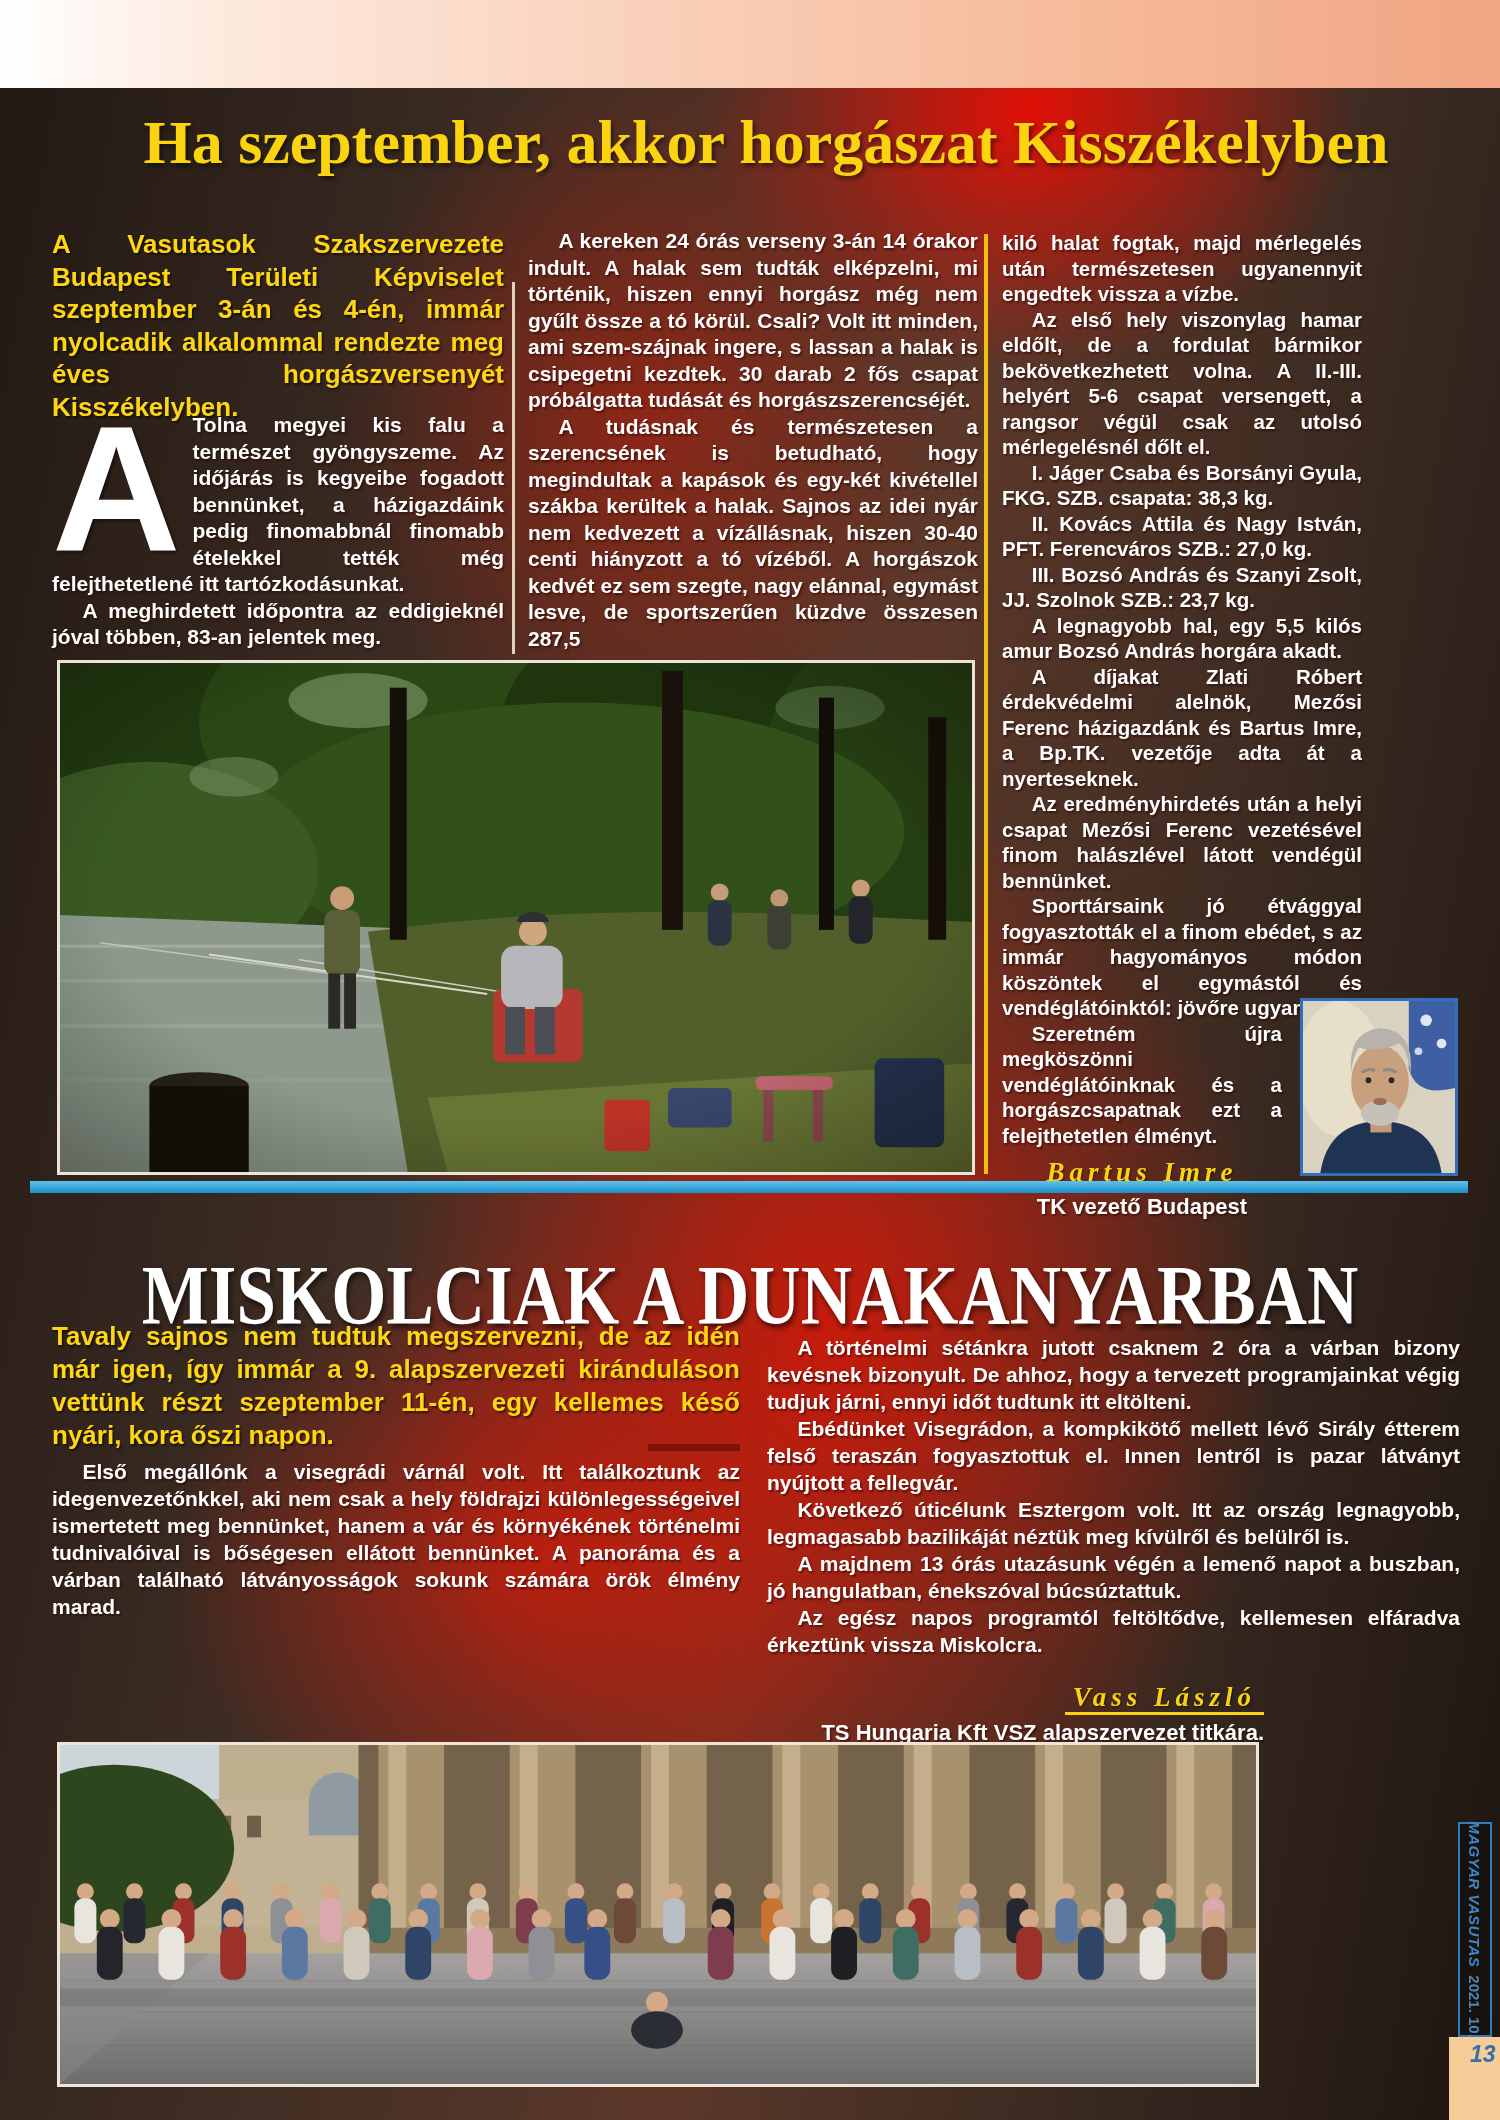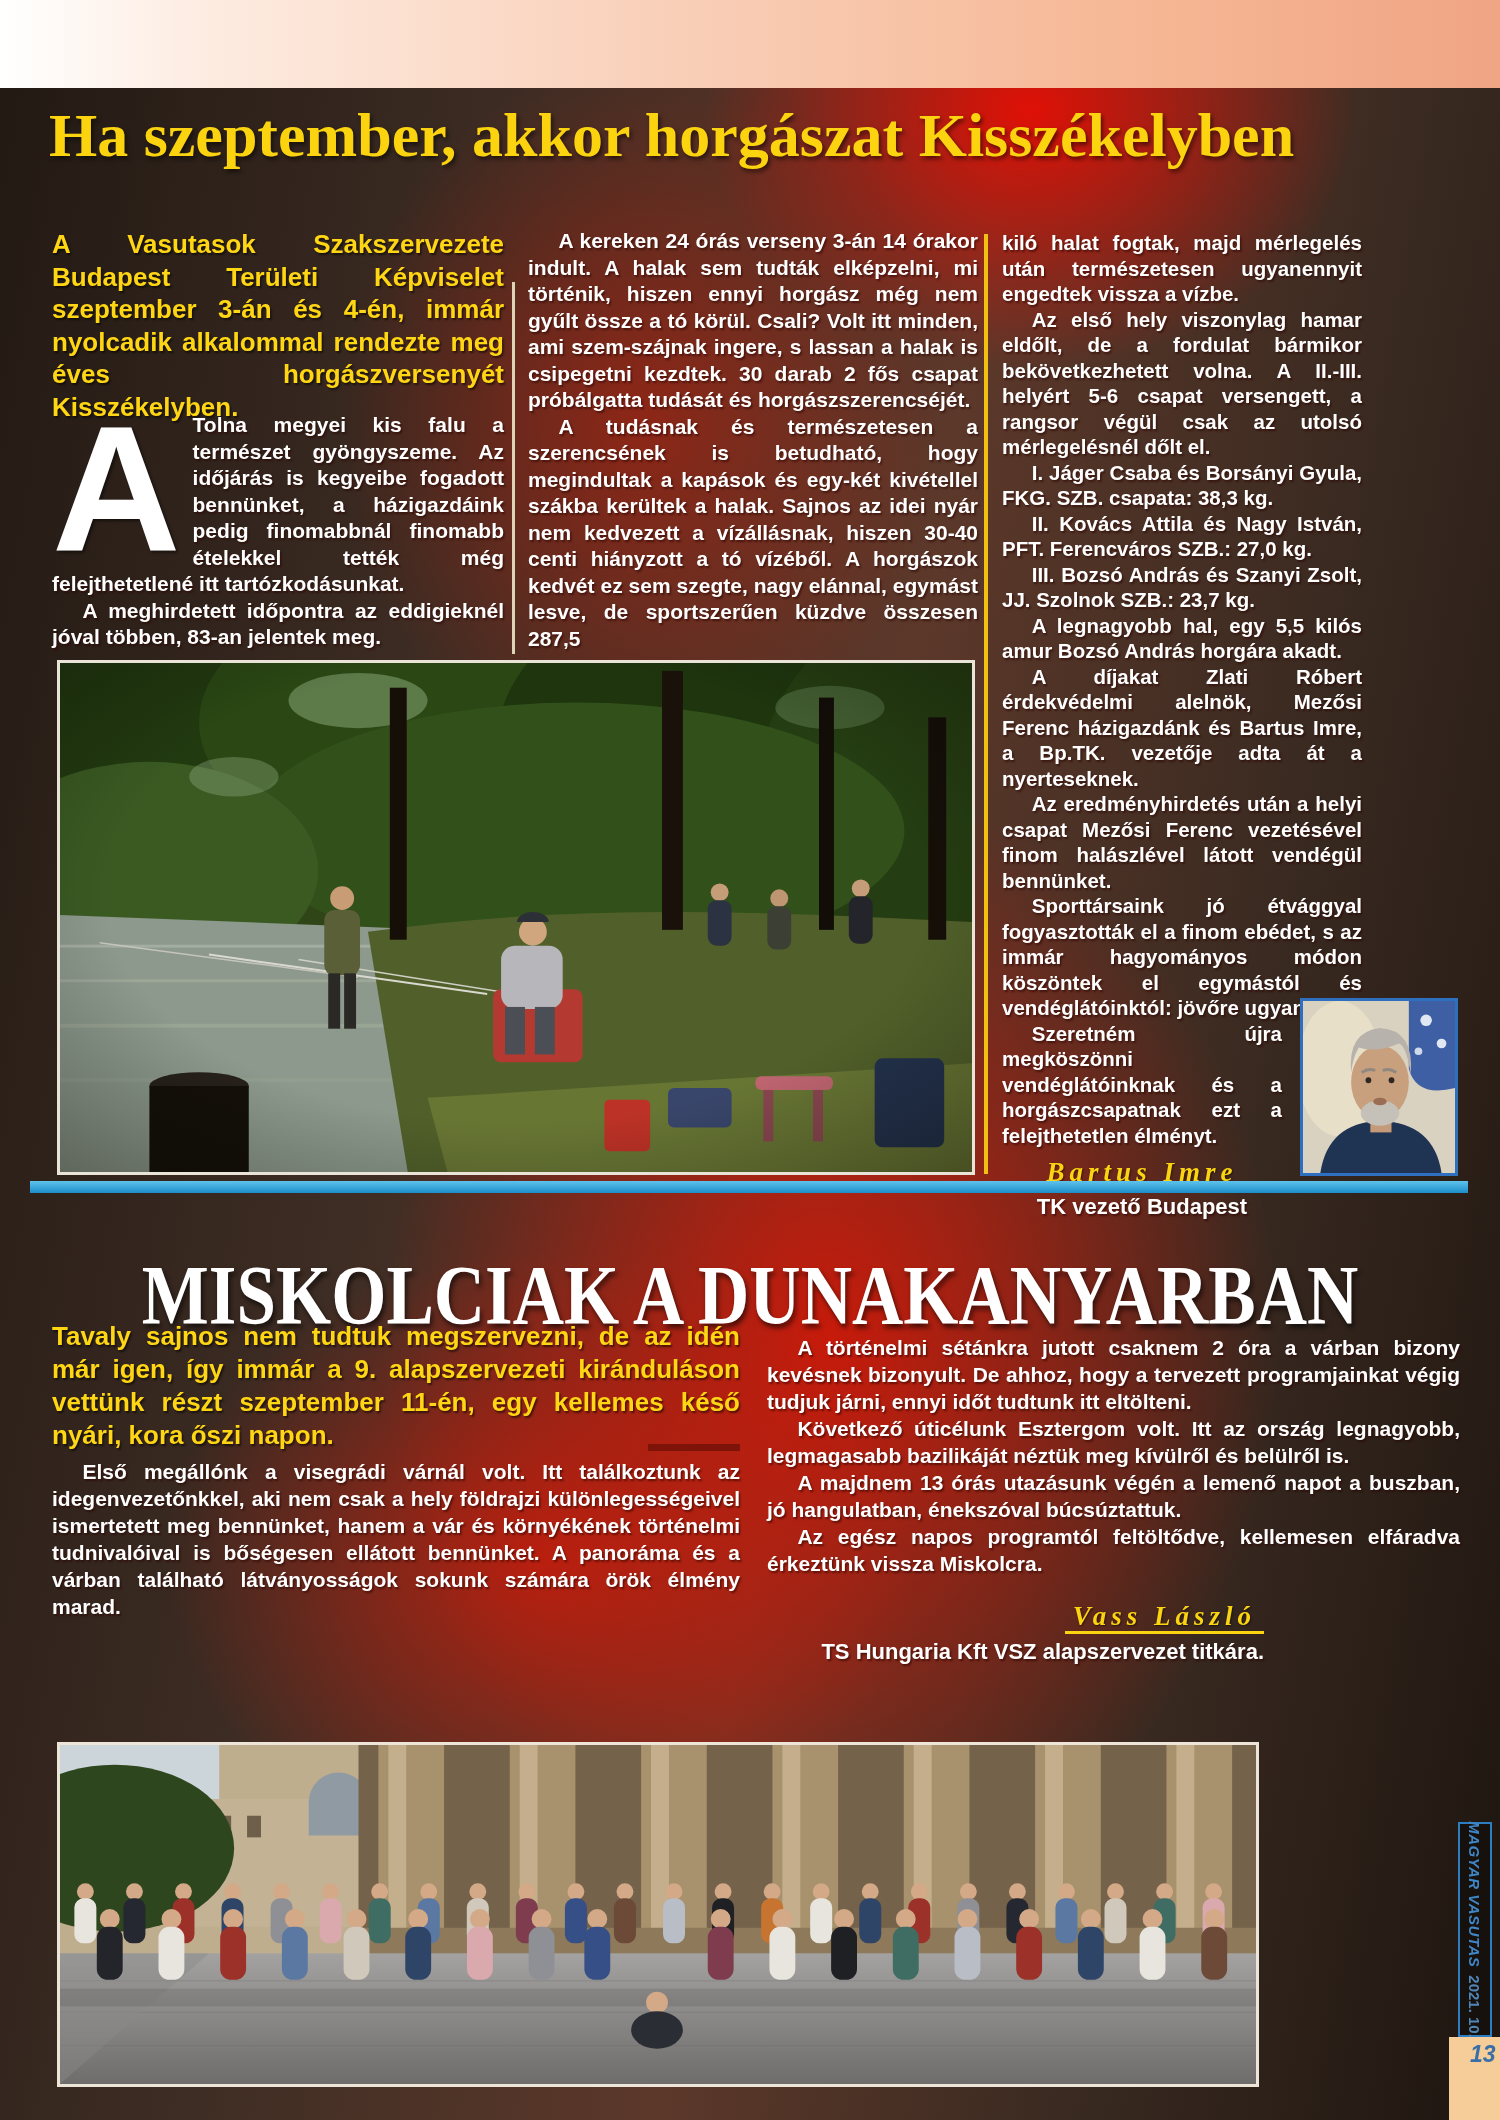--- a/index.html
+++ b/index.html
@@ -6,21 +6,21 @@
   .page{position:relative;width:1500px;height:2120px;overflow:hidden;
     font-family:"Liberation Sans",sans-serif;
     background:
       radial-gradient(480px 380px at 1030px 110px, rgba(230,14,4,.95), rgba(230,14,4,0) 68%),
       radial-gradient(640px 800px at 830px 1340px, rgba(214,22,6,.88), rgba(214,22,6,0) 70%),
       radial-gradient(520px 430px at 540px 1560px, rgba(216,26,8,.72), rgba(216,26,8,0) 72%),
       radial-gradient(430px 520px at 640px 420px, rgba(200,30,10,.55), rgba(200,30,10,0) 70%),
       linear-gradient(100deg,#221913 0%,#3e2d24 30%,#5c382a 55%,#382920 78%,#1e1510 100%);}
   .top-band{position:absolute;left:0;top:0;width:1500px;height:88px;
     background:linear-gradient(90deg,#ffffff 0%,#fdebe0 14%,#f9cfb8 45%,#f6b896 75%,#f0a584 100%);}
-  .hl1{position:absolute;left:40px;top:94px;width:1420px;margin:9px;
+  .hl1{position:absolute;left:40px;top:94px;width:1420px;margin:16px;text-align:center;
     font-family:"Liberation Serif",serif;font-weight:bold;font-size:62px;line-height:1.05;
     color:#fbd30f;text-shadow:2px 3px 4px rgba(0,0,0,.55);}
   .hl2{position:absolute;left:40px;top:1256px;width:1420px;margin:0;text-align:center;
     font-family:"Liberation Serif",serif;font-weight:bold;font-size:71px;color:#fff;
     text-shadow:2px 3px 5px rgba(0,0,0,.6);}
   .hl2 .stretch{display:inline-block;transform:scale(1.0,1.18);transform-origin:center;}
   .lead{font-weight:bold;color:#ffd614;text-align:justify;
     text-shadow:1.5px 1.5px 2px rgba(0,0,0,.55);}
   .a1-intro{position:absolute;left:52px;top:228px;width:452px;font-size:26px;line-height:32.5px;}
   .a2-intro{position:absolute;left:52px;top:1320px;width:688px;font-size:26px;line-height:33px;}
@@ -196,20 +196,21 @@
 
   <div class="a2-intro lead">Tavaly sajnos nem tudtuk megszervezni, de az idén már igen, így immár a 9. alapszervezeti kiránduláson vettünk részt szeptember 11-én, egy kellemes késő nyári, kora őszi napon.</div>
   <div class="a2-dash"></div>
 
   <div class="bodycol a2-left">
     <p class="ind">Első megállónk a visegrádi várnál volt. Itt találkoztunk az idegenvezetőnkkel, aki nem csak a hely földrajzi különlegességeivel ismertetett meg bennünket, hanem a vár és környékének történelmi tudnivalóival is bőségesen ellátott bennünket. A panoráma és a várban található látványosságok sokunk számára örök élmény marad.</p>
   </div>
 
   <div class="bodycol a2-right">
     <p class="ind">A történelmi sétánkra jutott csaknem 2 óra a várban bizony kevésnek bizonyult. De ahhoz, hogy a tervezett programjainkat végig tudjuk járni, ennyi időt tudtunk itt eltölteni.</p>
+    <p class="ind">Ebédünket Visegrádon, a kompkikötő mellett lévő Sirály étterem felső teraszán fogyasztottuk el. Innen lentről is pazar látványt nyújtott a fellegvár.</p>
     <p class="ind">Következő úticélunk Esztergom volt. Itt az ország legnagyobb, legmagasabb bazilikáját néztük meg kívülről és belülről is.</p>
     <p class="ind">A majdnem 13 órás utazásunk végén a lemenő napot a buszban, jó hangulatban, énekszóval búcsúztattuk.</p>
     <p class="ind">Az egész napos programtól feltöltődve, kellemesen elfáradva érkeztünk vissza Miskolcra.</p>
     <div class="sig sig2">
       <div><span class="sig-name">Vass László</span></div>
       <div class="sig-title">TS Hungaria Kft VSZ alapszervezet titkára.</div>
     </div>
   </div>
 
   <div class="photo photo2">

